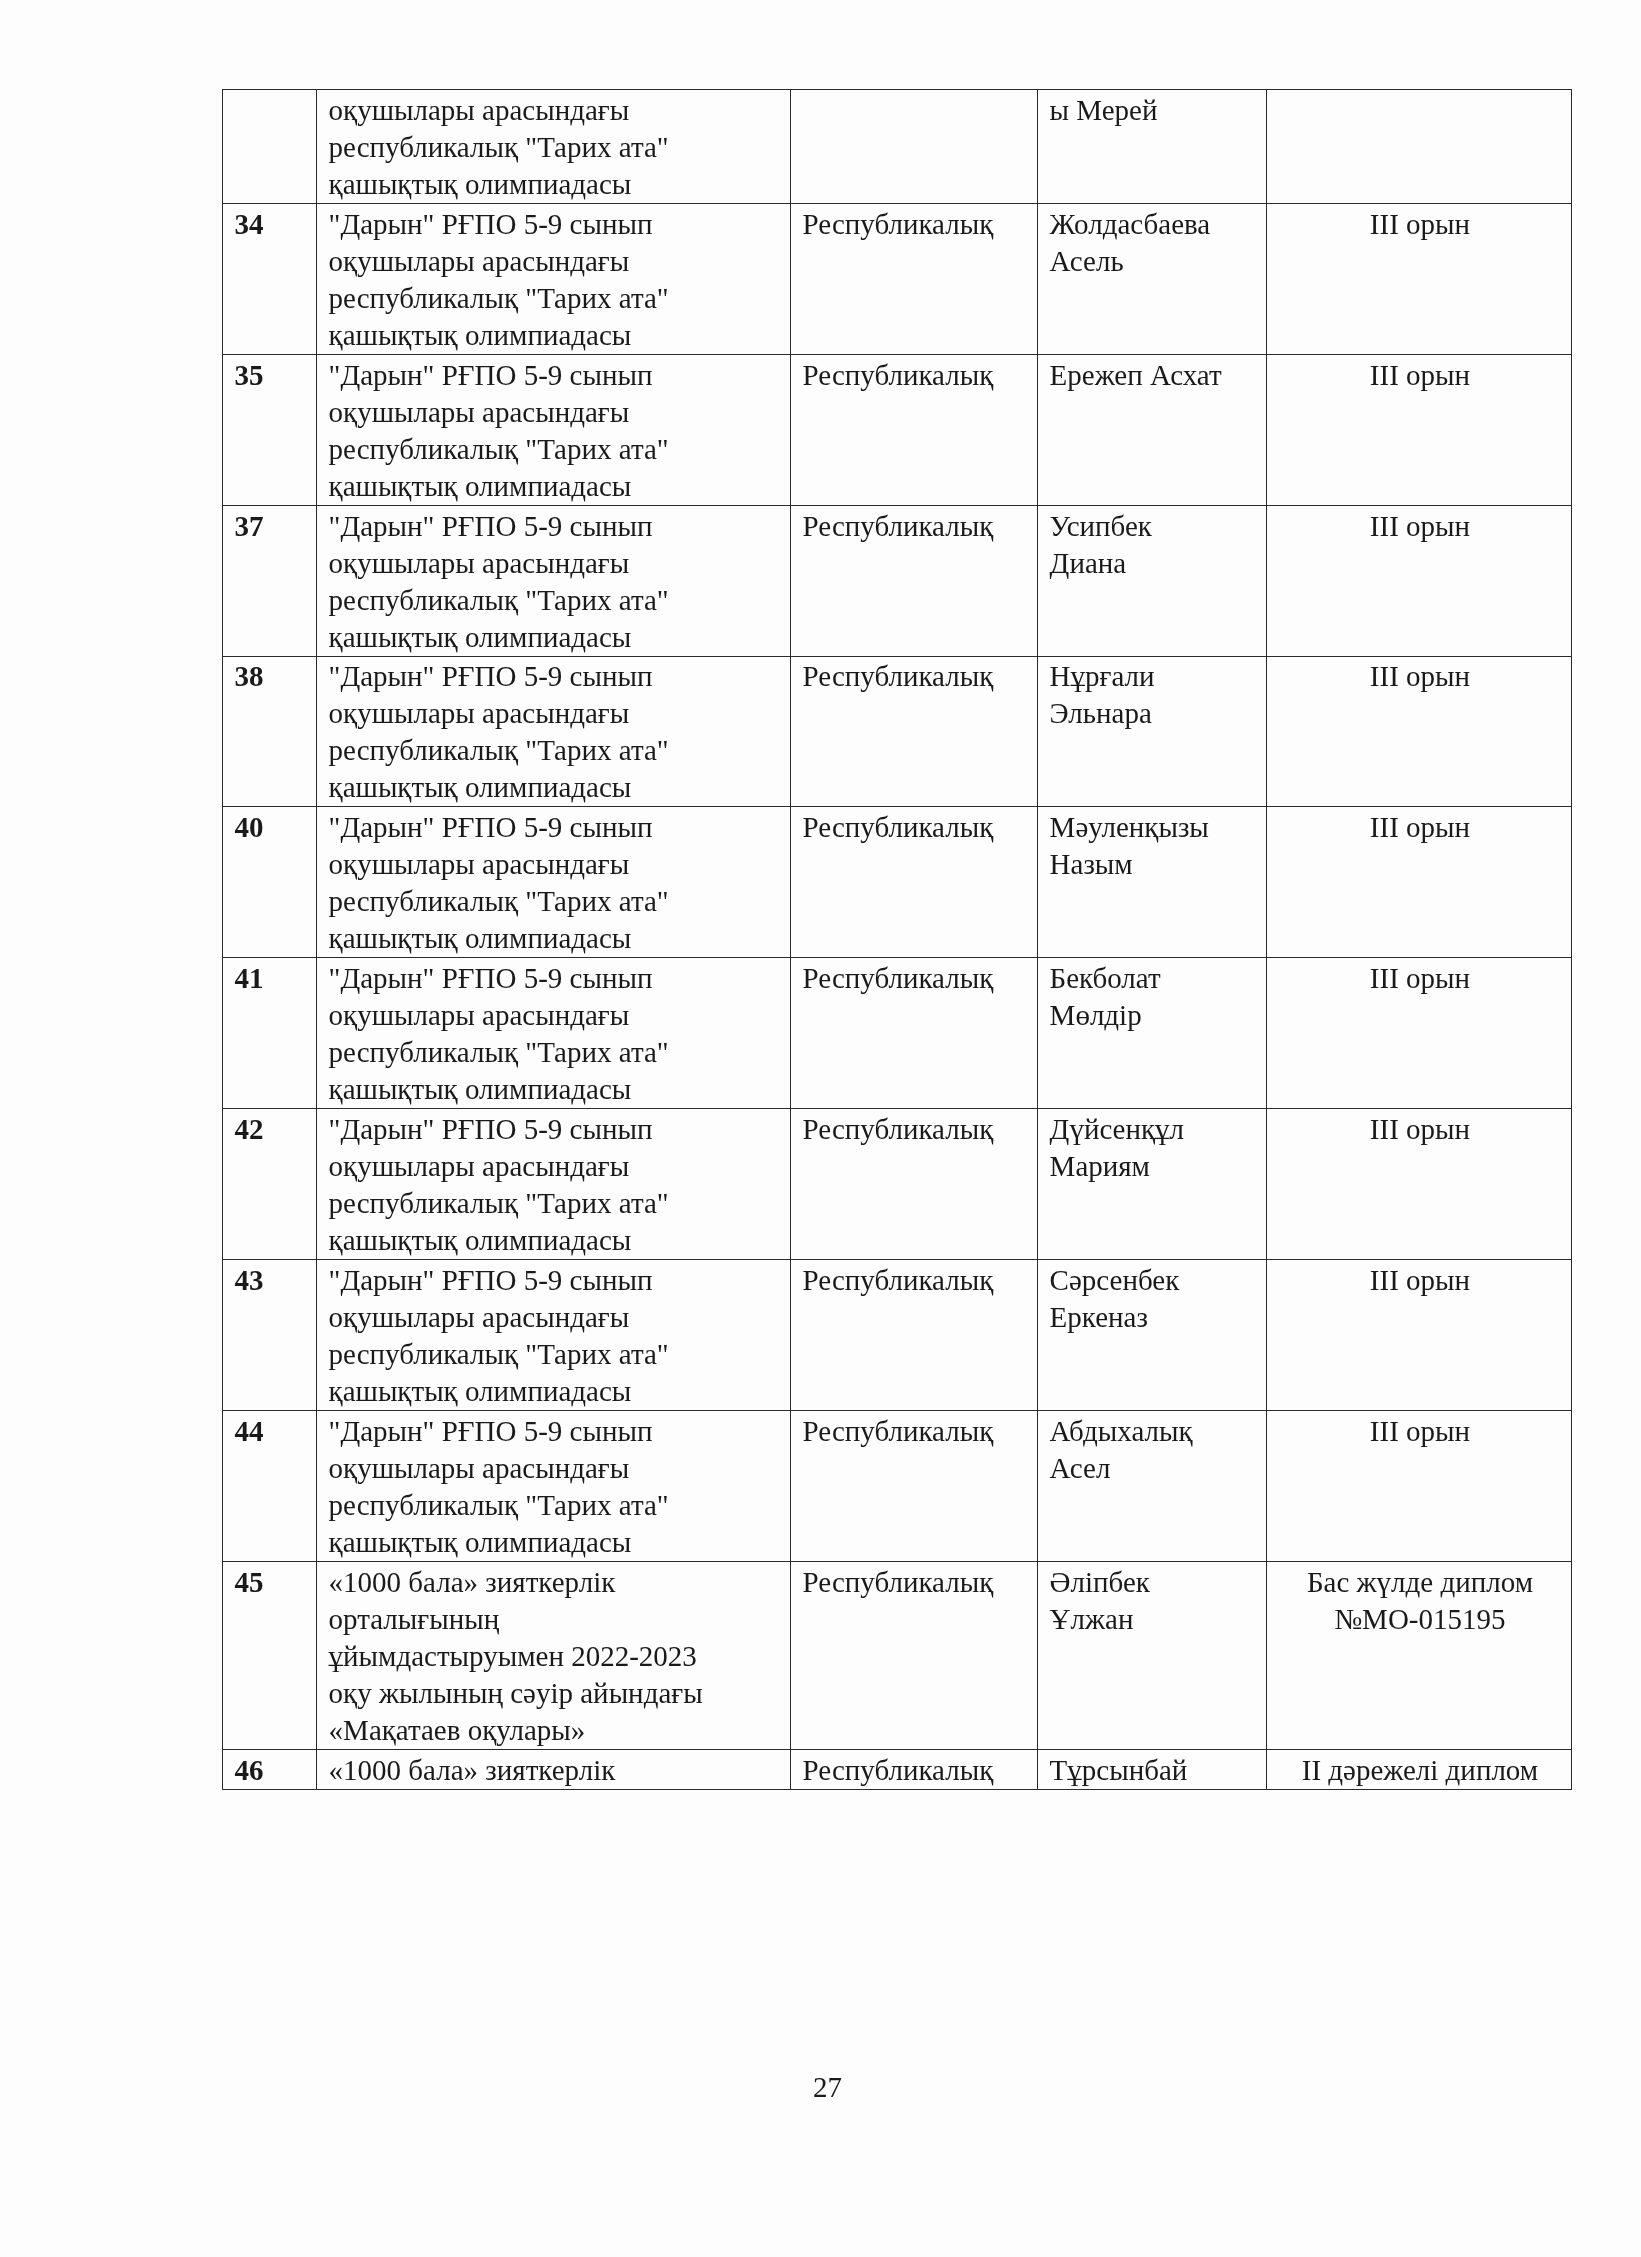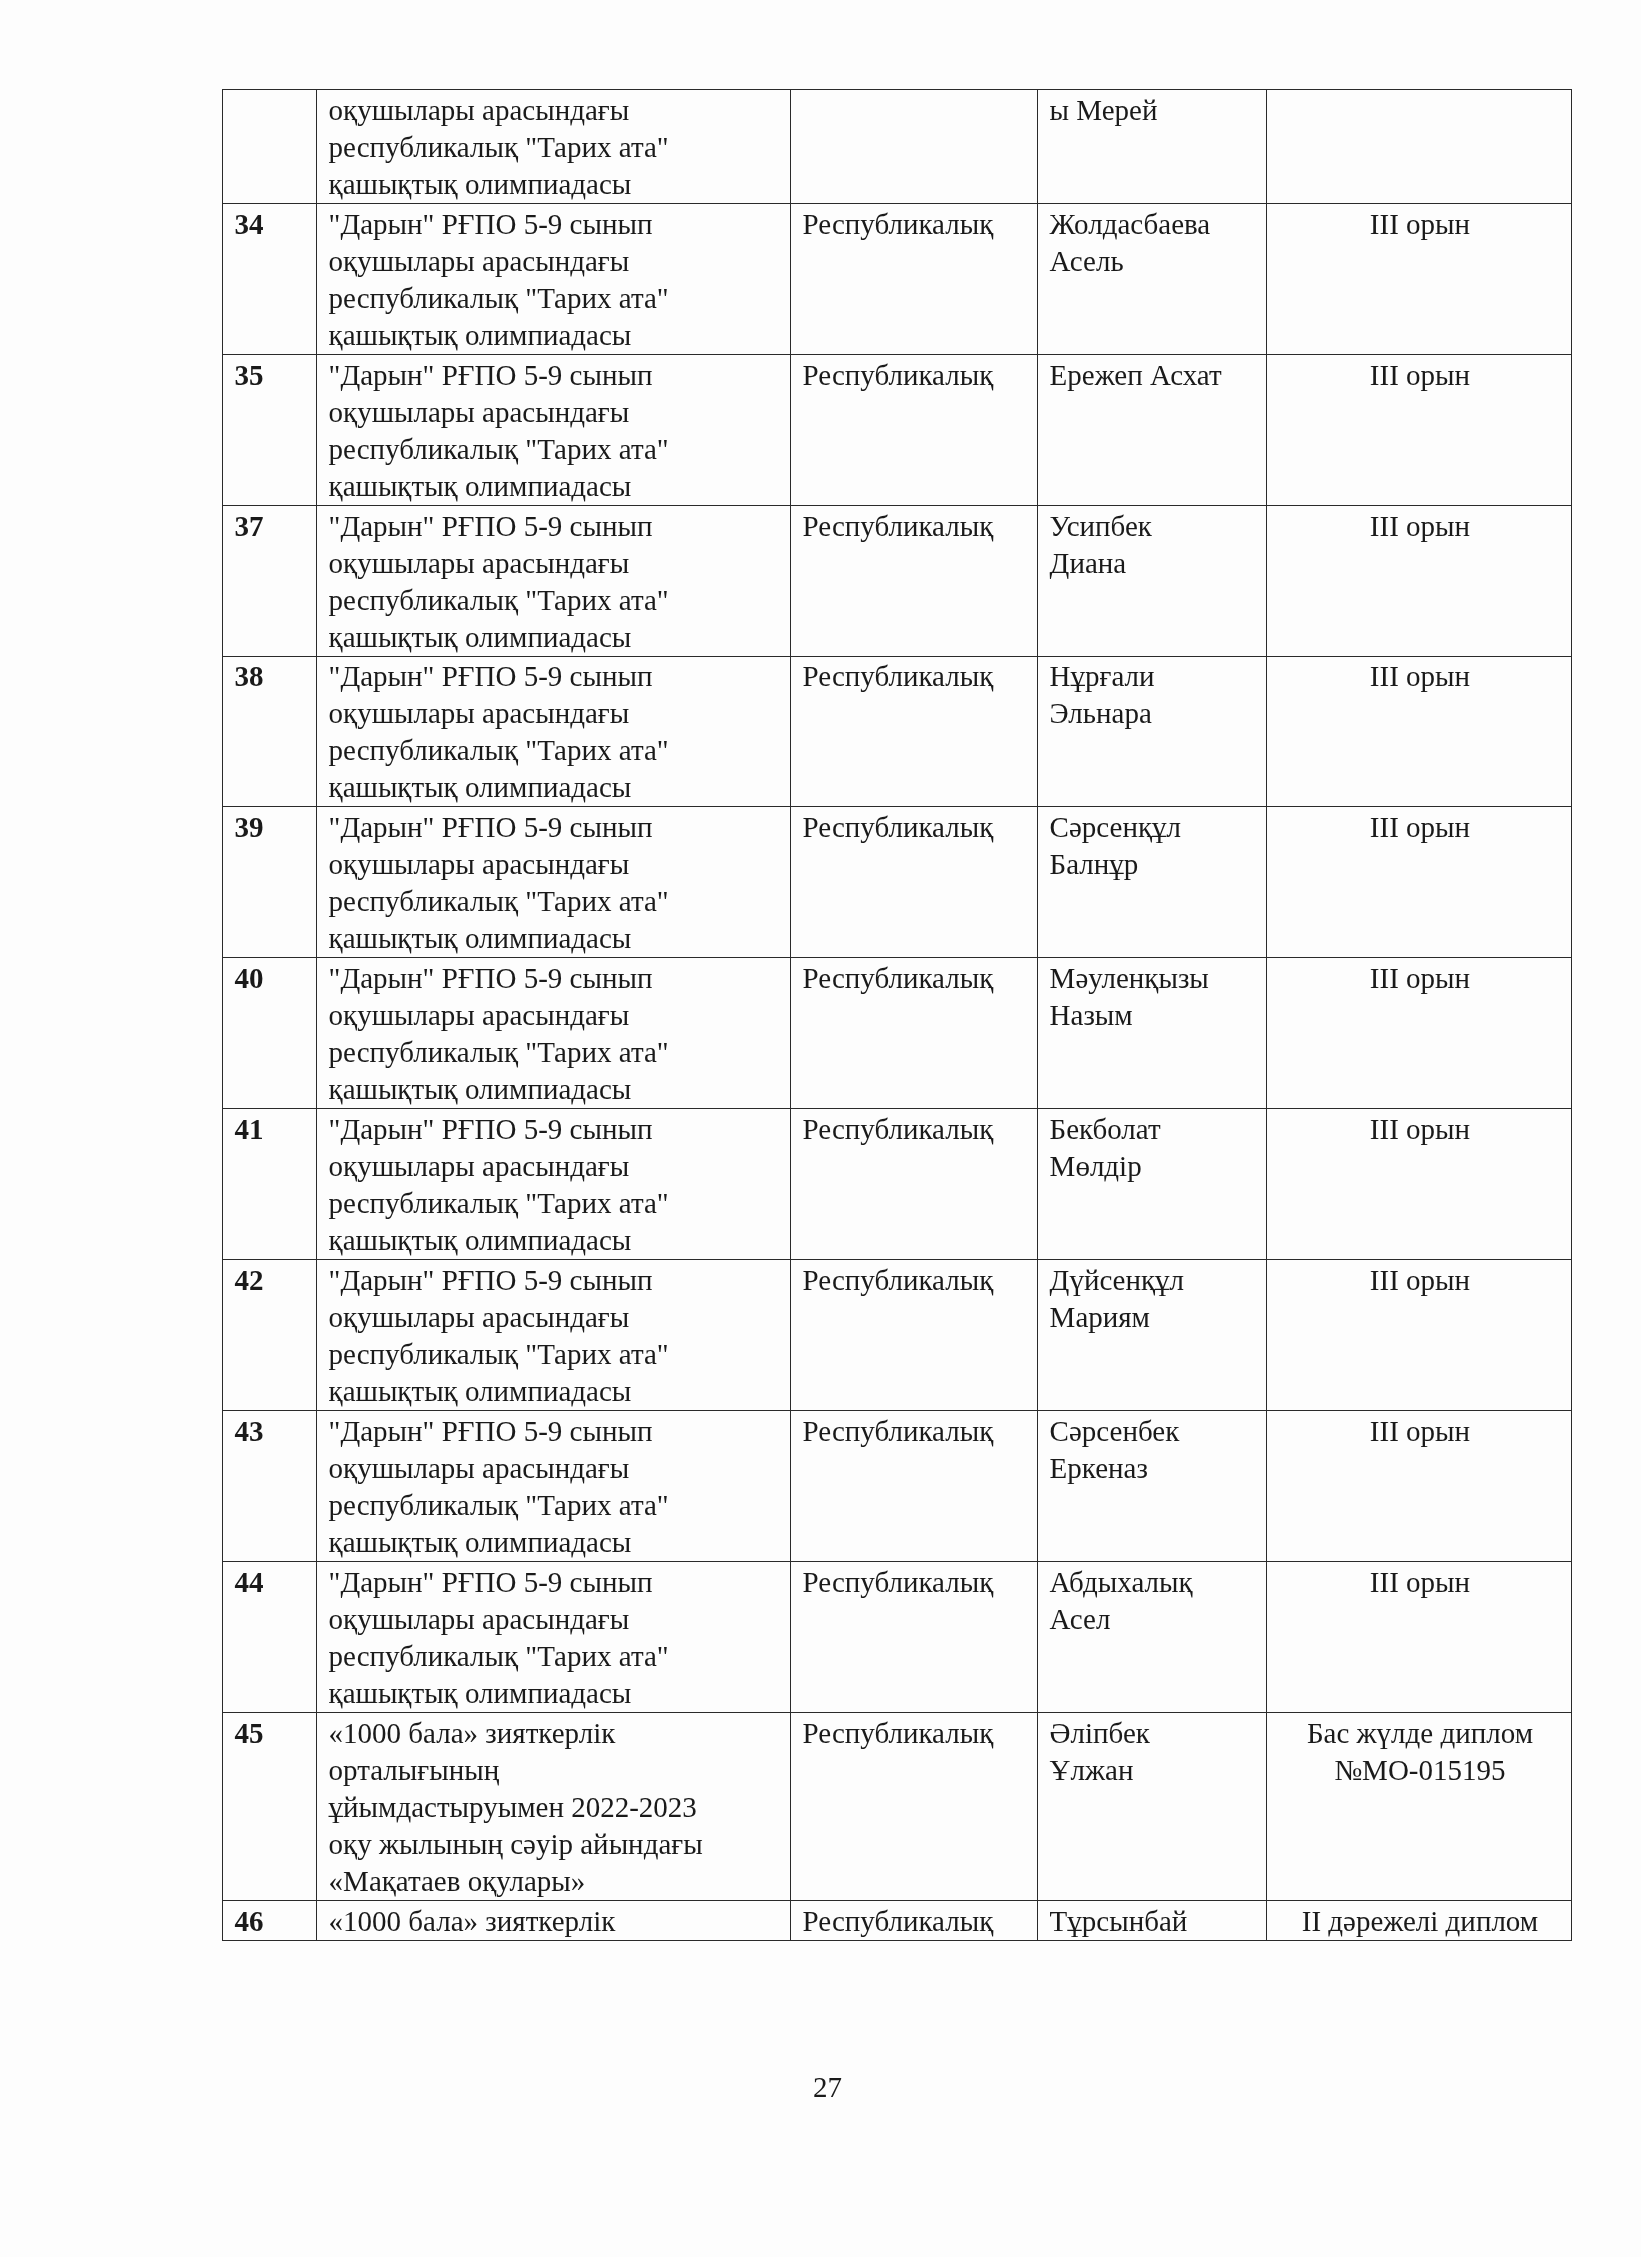--- a/index.html
+++ b/index.html
@@ -124,31 +124,20 @@
         <td class="event">"Дарын" РҒПО 5-9 сынып
 оқушылары  арасындағы
 республикалық "Тарих ата"
 қашықтық олимпиадасы</td>
         <td class="level">Республикалық</td>
         <td class="name">Нұрғали
 Эльнара</td>
         <td class="award">III орын</td>
       </tr>
       <tr class="r-std">
-        <td class="num">39</td>
-        <td class="event">"Дарын" РҒПО 5-9 сынып
-оқушылары  арасындағы
-республикалық "Тарих ата"
-қашықтық олимпиадасы</td>
-        <td class="level">Республикалық</td>
-        <td class="name">Сәрсенқұл
-Балнұр</td>
-        <td class="award">III орын</td>
-      </tr>
-      <tr class="r-std">
         <td class="num">40</td>
         <td class="event">"Дарын" РҒПО 5-9 сынып
 оқушылары  арасындағы
 республикалық "Тарих ата"
 қашықтық олимпиадасы</td>
         <td class="level">Республикалық</td>
         <td class="name">Мәуленқызы
 Назым</td>
         <td class="award">III орын</td>
       </tr>

